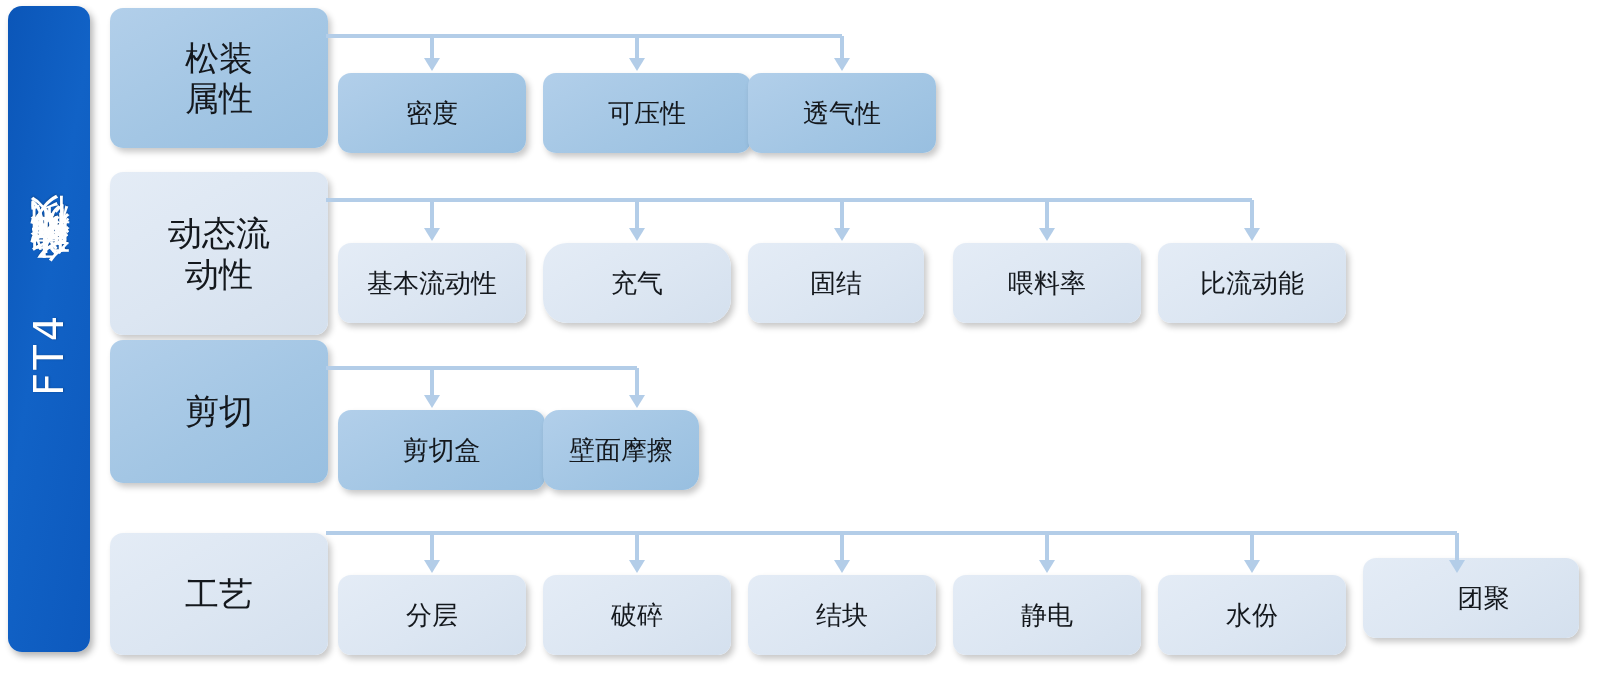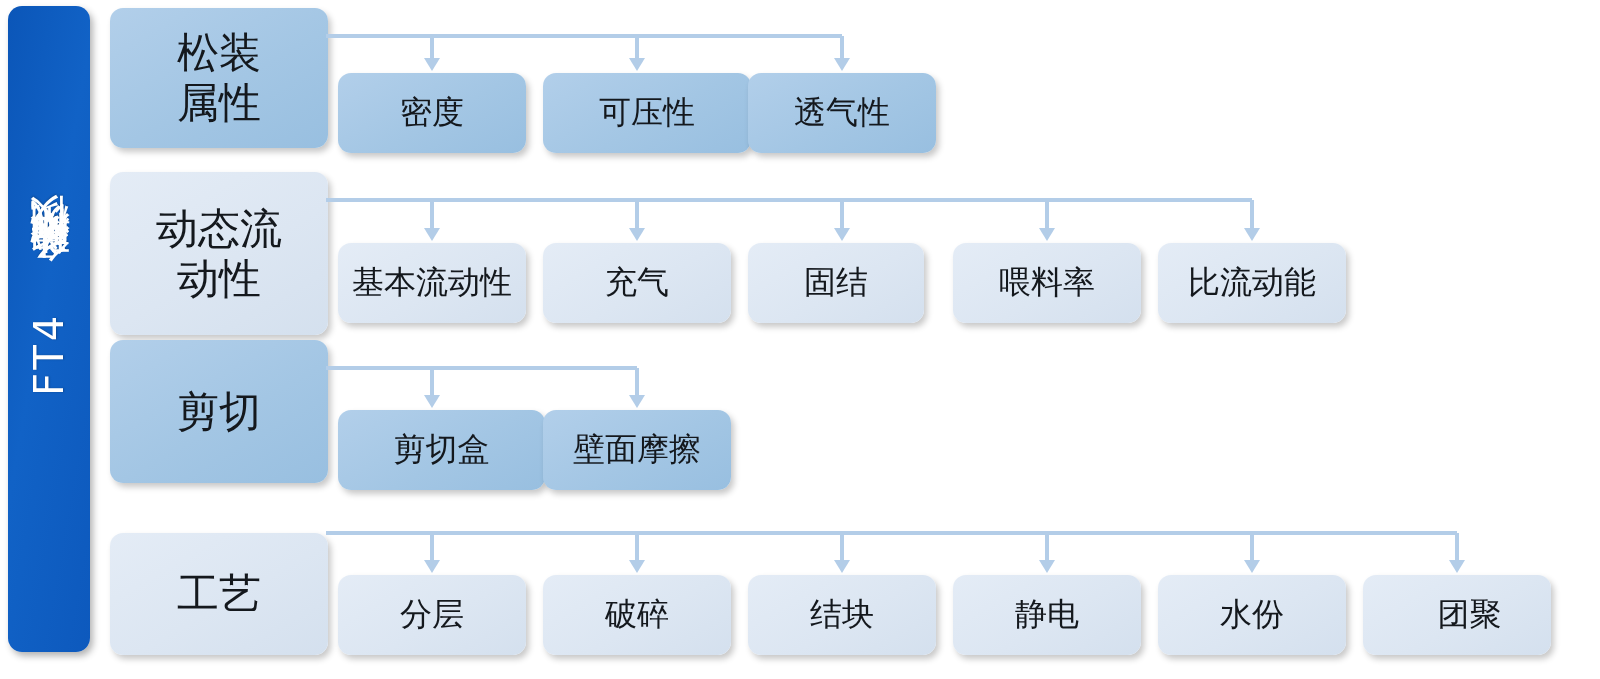--- a/index.html
+++ b/index.html
@@ -59,25 +59,25 @@
     padding: 2px 6px;
   }
   .node.dark {
     background: linear-gradient(150deg, #b2cfea 0%, #a3c6e4 55%, #98bfe0 100%);
   }
   .node.light {
     background: linear-gradient(150deg, #e4ecf6 0%, #dce6f2 55%, #d4e0ee 100%);
   }
   .cat {
     width: 218px;
-    font-size: 42px;
+    font-size: 34px;
   }
   .leaf {
     height: 80px;
-    font-size: 32px;
+    font-size: 26px;
   }
 
   
   .conn {
     position: absolute;
     pointer-events: none;
   }
   .conn svg { display: block; overflow: visible; }
 </style>
 </head>
@@ -101,60 +101,60 @@
       </div>
       <div class="node leaf dark" style="left: 748px; top: 73px; width: 188px;">
         <span>透气性</span>
       </div>
       <div class="node cat light" style="left: 110px; top: 172px; height: 163px;">
         <span>动态流<br>动性</span>
       </div>
       <div class="node leaf light" style="left: 338px; top: 243px; width: 188px;">
         <span>基本流动性</span>
       </div>
-      <div class="node leaf light" style="left: 543px; top: 243px; width: 188px;">
+      <div class="node leaf light" style="left: 543px; top: 243px; width: 188px; border-radius: 24px;">
         <span>充气</span>
       </div>
       <div class="node leaf light" style="left: 748px; top: 243px; width: 176px;">
         <span>固结</span>
       </div>
       <div class="node leaf light" style="left: 953px; top: 243px; width: 188px;">
         <span>喂料率</span>
       </div>
       <div class="node leaf light" style="left: 1158px; top: 243px; width: 188px;">
         <span>比流动能</span>
       </div>
       <div class="node cat dark" style="left: 110px; top: 340px; height: 143px;">
         <span>剪切</span>
       </div>
       <div class="node leaf dark" style="left: 338px; top: 410px; width: 207px;">
         <span>剪切盒</span>
       </div>
-      <div class="node leaf dark" style="left: 543px; top: 410px; width: 188px;">
+      <div class="node leaf dark" style="left: 543px; top: 410px; width: 156px; border-radius: 16px;">
         <span>壁面摩擦</span>
       </div>
       <div class="node cat light" style="left: 110px; top: 505px; height: 122px; margin-top: 28px;">
         <span>工艺</span>
       </div>
       <div class="node leaf light" style="left: 338px; top: 575px; width: 188px;">
         <span>分层</span>
       </div>
       <div class="node leaf light" style="left: 543px; top: 575px; width: 188px;">
         <span>破碎</span>
       </div>
       <div class="node leaf light" style="left: 748px; top: 575px; width: 188px;">
         <span>结块</span>
       </div>
       <div class="node leaf light" style="left: 953px; top: 575px; width: 188px;">
         <span>静电</span>
       </div>
       <div class="node leaf light" style="left: 1158px; top: 575px; width: 188px;">
         <span>水份</span>
       </div>
-      <div class="node leaf light" style="left: 1363px; top: 575px; width: 188px; padding-left: 31px;">
+      <div class="node leaf light" style="left: 1363px; top: 558px; width: 216px; padding-left: 31px;">
         <span>团聚</span>
       </div>
     </div>
   <div id="connectors">
       <div class="conn" style="left: 0px; top: 0px; width: 1600px; height: 679px;">
         <svg width="1600" height="679">
           <path d="M 326 36 H 842" stroke="#b3cde8" stroke-width="4" fill="none"></path>
           <path d="M 432 36 V 60" stroke="#b3cde8" stroke-width="4" fill="none"></path>
           <polygon points="424,58 440,58 432,71" fill="#b3cde8"></polygon>
           <path d="M 637 36 V 60" stroke="#b3cde8" stroke-width="4" fill="none"></path>

